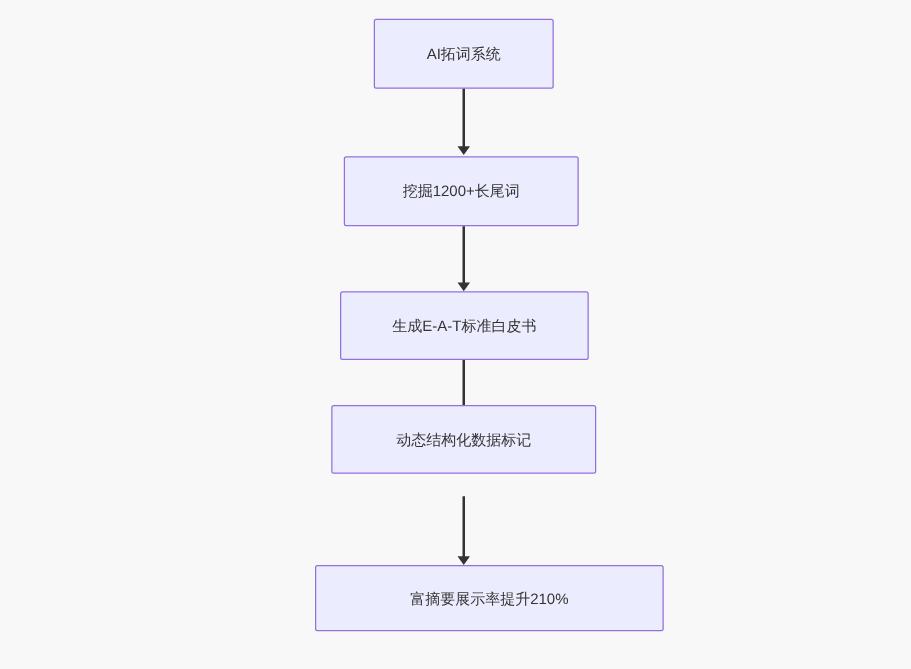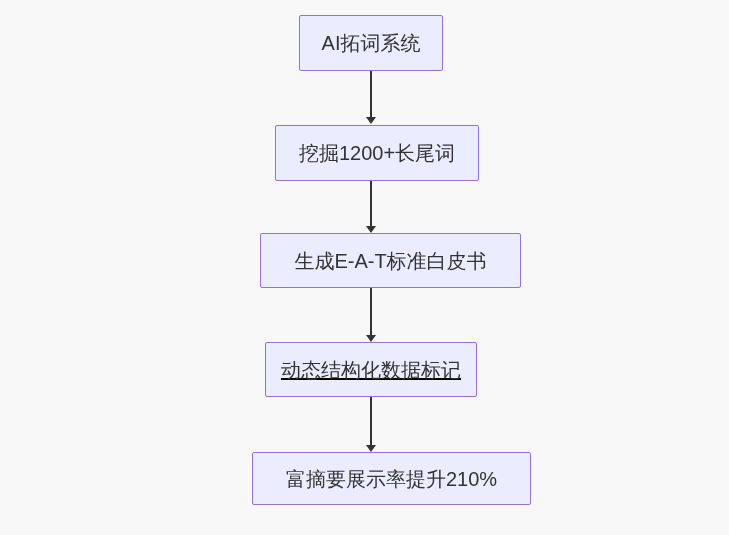--- a/index.html
+++ b/index.html
@@ -23,21 +23,21 @@
     box-sizing: border-box;
     background: var(--node-fill, #ECECFF);
     border: 1.5px solid var(--node-border, #9370DB);
     border-radius: 2px;
     display: flex;
     align-items: center;
     justify-content: center;
   }
   .node-label {
     color: var(--text, #333333);
-    font-size: 20px;
+    font-size: 12px;
     white-space: nowrap;
     line-height: 1;
   }
   .edge {
     position: absolute;
     width: 12px;
   }
   .edge-line {
     position: absolute;
     left: 5.25px;
@@ -64,39 +64,39 @@
 
   <div class="node" style="left:299px; top:15px; width:144px; height:56px;">
     <span class="node-label">AI拓词系统</span>
   </div>
 
   <div class="edge" style="left:365px; top:71px; height:53px;">
     <div class="edge-line"></div>
     <div class="edge-head"></div>
   </div>
 
-  <div class="node" style="left:275px; top:125px; width:204px; height:56px;">
+  <div class="node" style="left:275px; top:125px; width:188px; height:56px;">
     <span class="node-label">挖掘1200+长尾词</span>
   </div>
 
   <div class="edge" style="left:365px; top:181px; height:52px;">
     <div class="edge-line"></div>
     <div class="edge-head"></div>
   </div>
 
-  <div class="node" style="left:260px; top:233px; width:261px; height:55px;">
+  <div class="node" style="left:272px; top:233px; width:199px; height:55px;">
     <span class="node-label">生成E-A-T标准白皮书</span>
   </div>
 
   <div class="edge" style="left:365px; top:288px; height:54px;">
     <div class="edge-line"></div>
     <div class="edge-head"></div>
   </div>
 
-  <div class="node" style="left:265px; top:342px; width:212px; height:55px;text-decoration:underline;">
+  <div class="node" style="left:265px; top:324px; width:212px; height:55px;">
     <span class="node-label">动态结构化数据标记</span>
   </div>
 
   <div class="edge" style="left:365px; top:397px; height:55px;">
     <div class="edge-line"></div>
     <div class="edge-head"></div>
   </div>
 
   <div class="node" style="left:252px; top:452px; width:279px; height:53px;">
     <span class="node-label">富摘要展示率提升210%</span>

